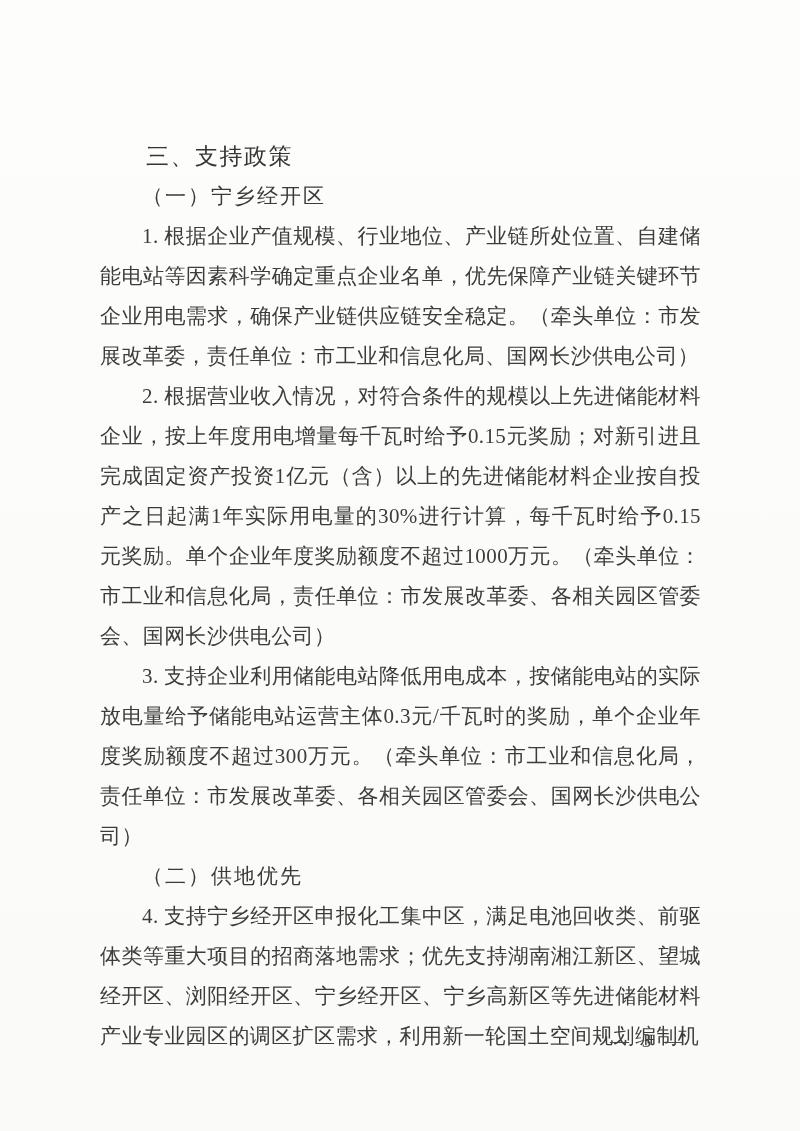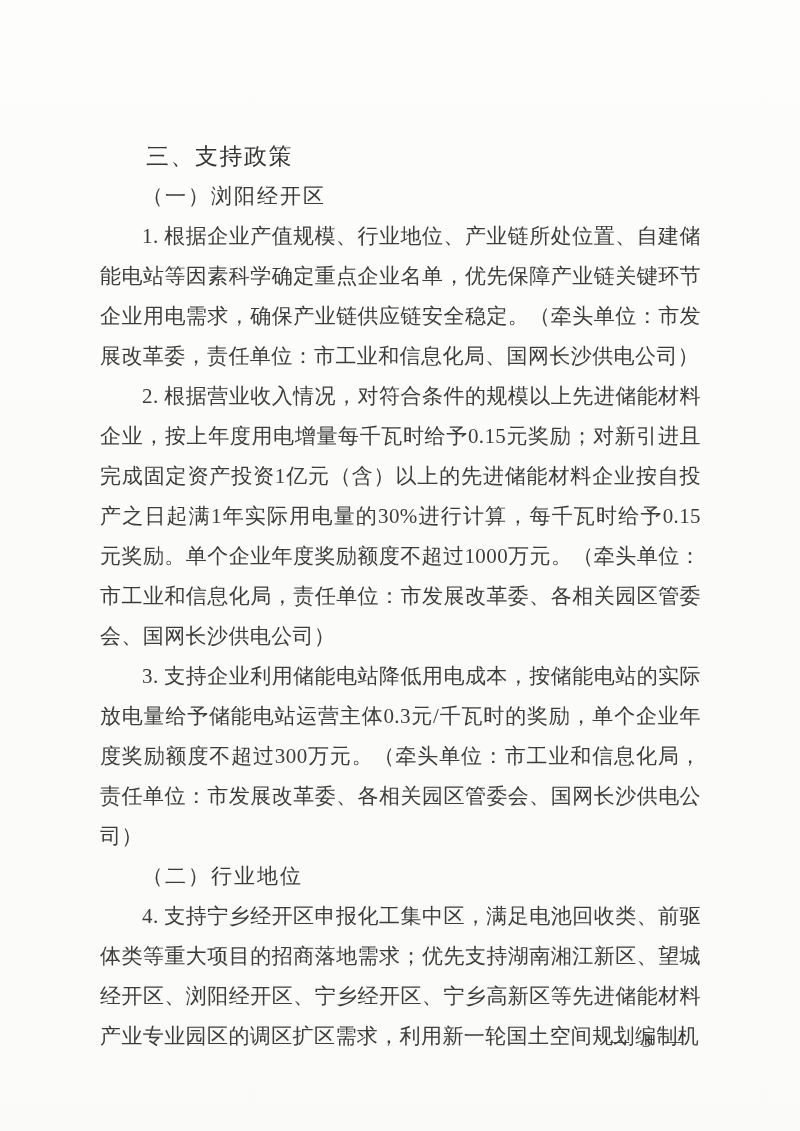--- a/index.html
+++ b/index.html
@@ -62,21 +62,21 @@
     color: #474747;
     font-family: "Liberation Serif", "DejaVu Serif", serif;
   }
 </style>
 </head>
 <body>
 
 <div class="page">
   <div class="content">
     <h1 class="heading">三、支持政策</h1>
-    <h2 class="subheading">（一）浏阳经开区</h2>
+    <h2 class="subheading">（一）宁乡经开区</h2>
     <p class="para">1. 根据企业产值规模、行业地位、产业链所处位置、自建储能电站等因素科学确定重点企业名单，优先保障产业链关键环节企业用电需求，确保产业链供应链安全稳定。（牵头单位：市发展改革委，责任单位：市工业和信息化局、国网长沙供电公司）</p>
     <p class="para">2. 根据营业收入情况，对符合条件的规模以上先进储能材料企业，按上年度用电增量每千瓦时给予0.15元奖励；对新引进且完成固定资产投资1亿元（含）以上的先进储能材料企业按自投产之日起满1年实际用电量的30%进行计算，每千瓦时给予0.15元奖励。单个企业年度奖励额度不超过1000万元。（牵头单位：市工业和信息化局，责任单位：市发展改革委、各相关园区管委会、国网长沙供电公司）</p>
     <p class="para">3. 支持企业利用储能电站降低用电成本，按储能电站的实际放电量给予储能电站运营主体0.3元/千瓦时的奖励，单个企业年度奖励额度不超过300万元。（牵头单位：市工业和信息化局，责任单位：市发展改革委、各相关园区管委会、国网长沙供电公司）</p>
-    <h2 class="subheading">（二）行业地位</h2>
+    <h2 class="subheading">（二）供地优先</h2>
     <p class="para">4. 支持宁乡经开区申报化工集中区，满足电池回收类、前驱体类等重大项目的招商落地需求；优先支持湖南湘江新区、望城经开区、浏阳经开区、宁乡经开区、宁乡高新区等先进储能材料产业专业园区的调区扩区需求，利用新一轮国土空间规划编制机</p>
   </div>
   <div class="page-number">— 3 —</div>
 </div>
 
 </body></html>

